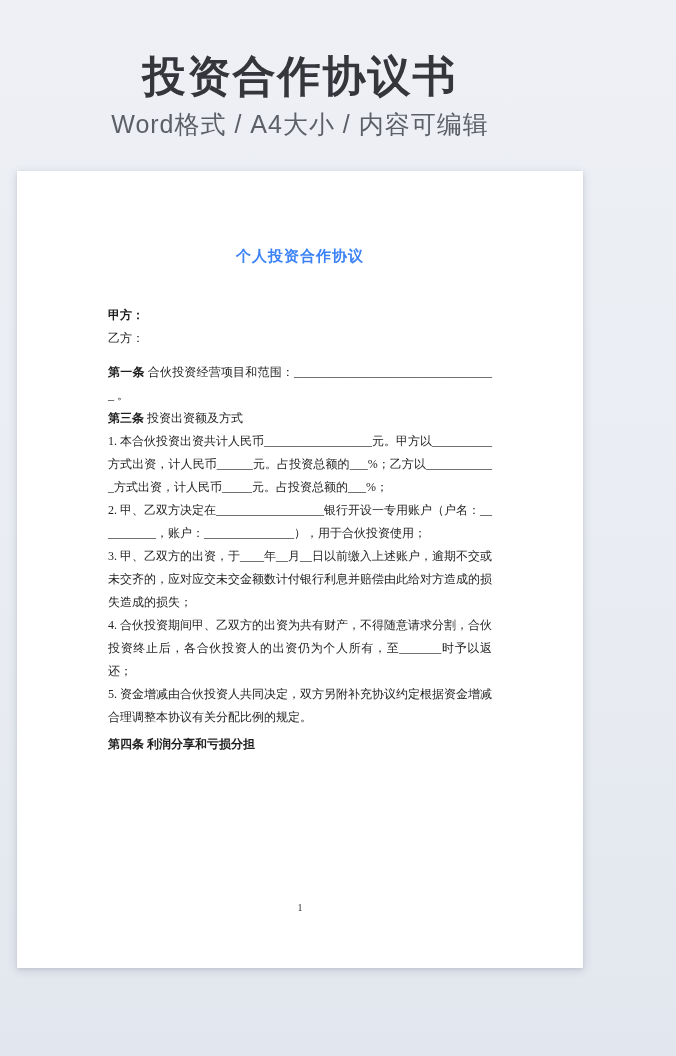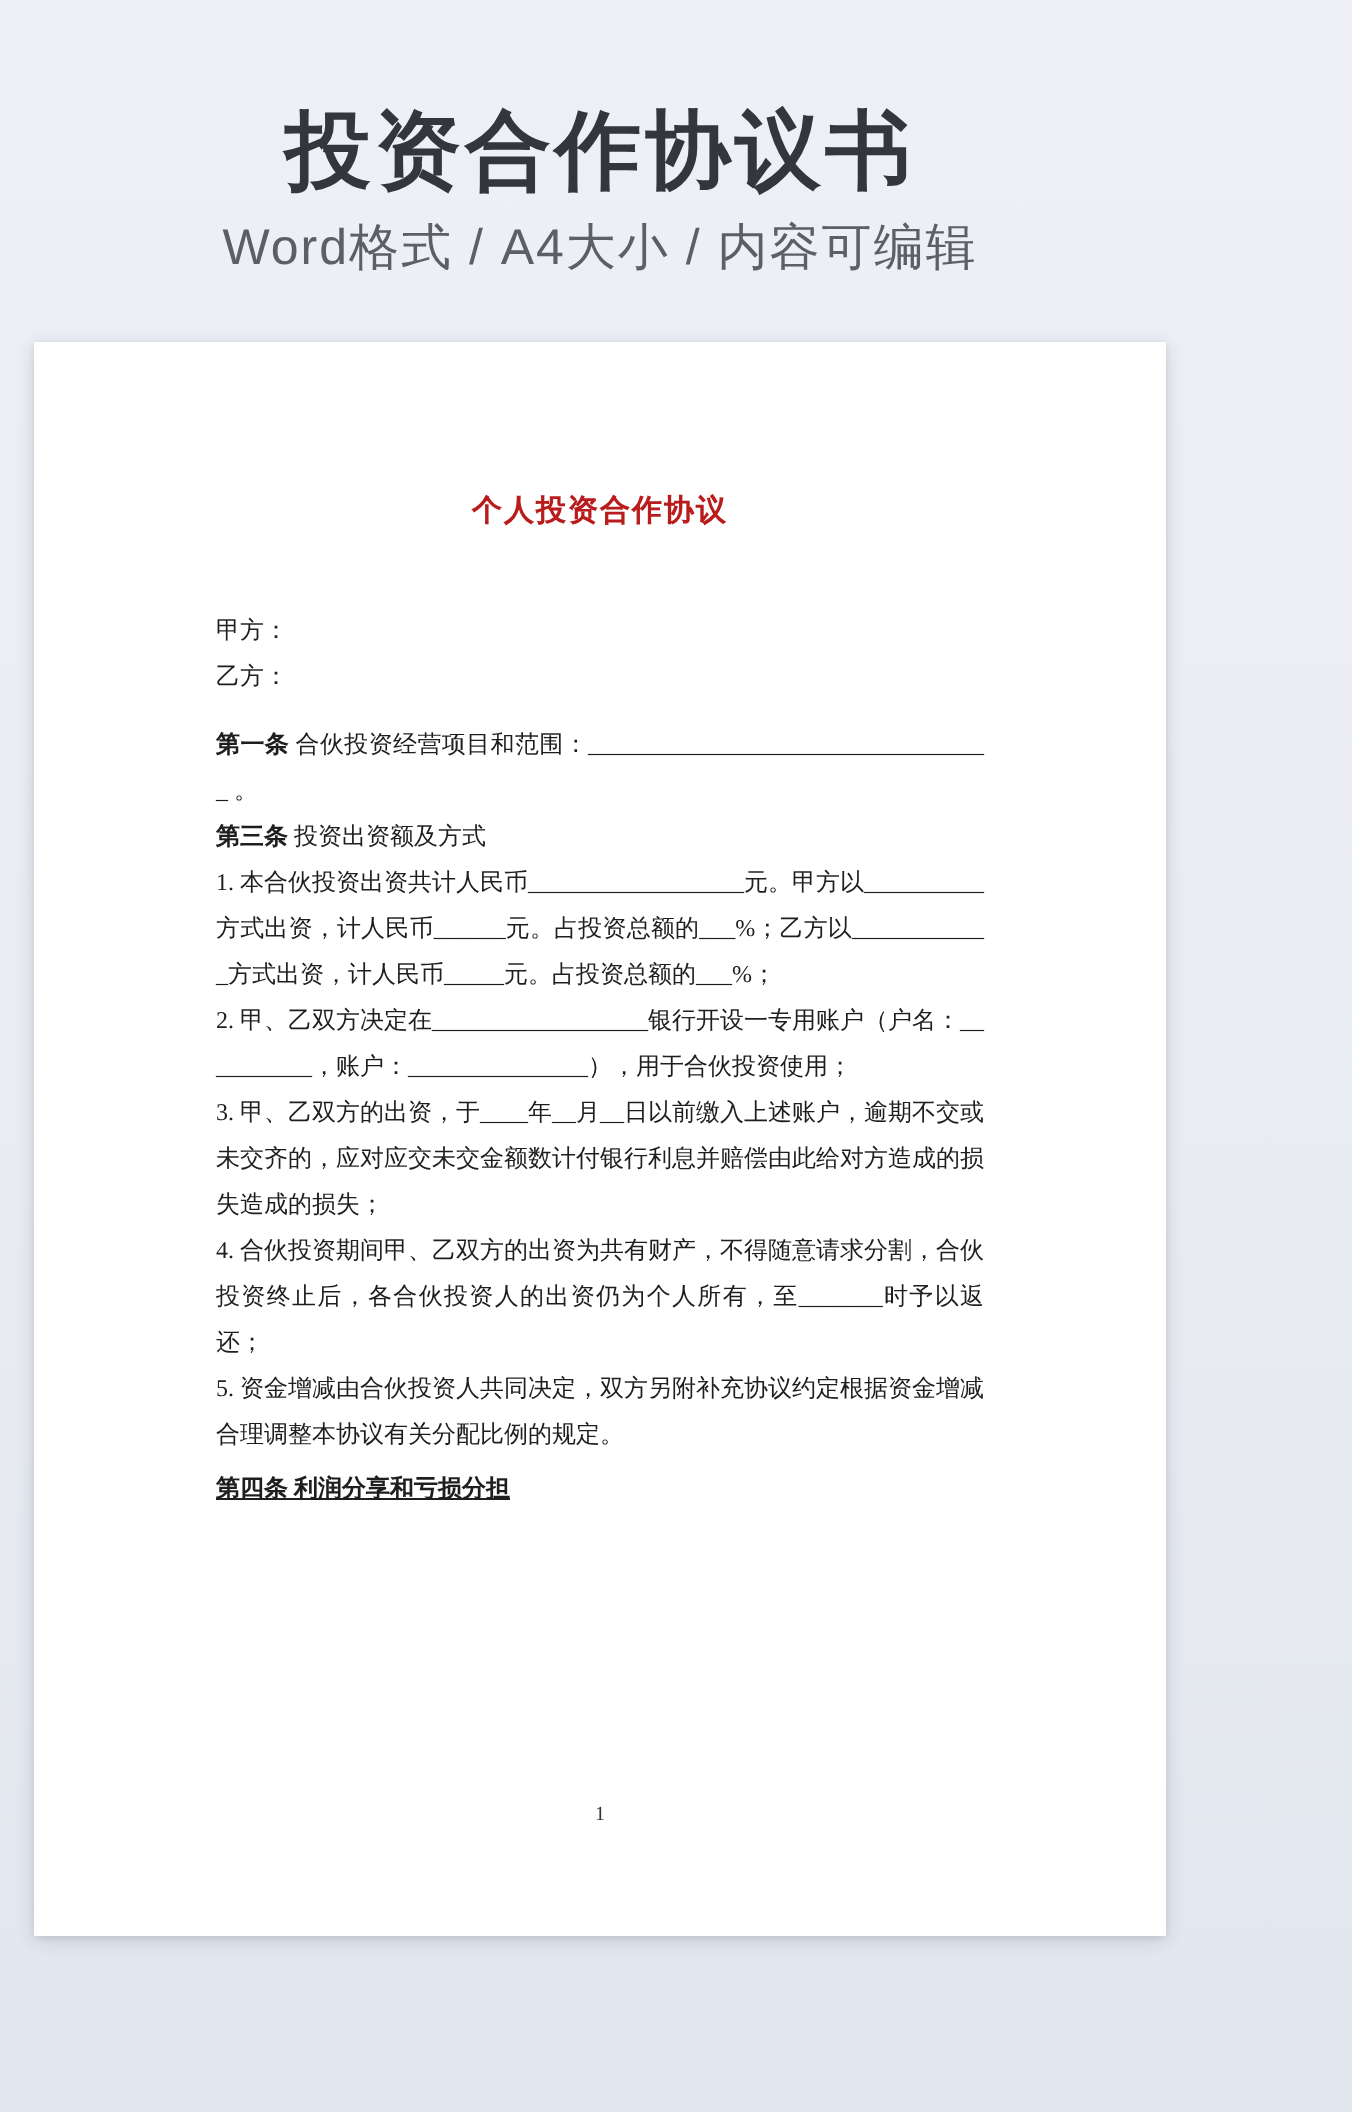--- a/index.html
+++ b/index.html
@@ -32,34 +32,34 @@
     background:#ffffff;
     box-shadow:0 2px 9px rgba(45,60,90,0.16), 0 1px 3px rgba(45,60,90,0.10);
     box-sizing:border-box;
     padding:74px 91px 0 91px;
     font-family:"Liberation Serif","DejaVu Serif",serif;
     color:#1e1e1e;
   }
   .doc-title{
     margin:0;
     font-size:15px;line-height:22px;font-weight:bold;
-    text-align:center;letter-spacing:1px;color:#b91c1c;
+    text-align:center;letter-spacing:1px;color:#3b82f6;
   }
   .page p{
     margin:0;
     font-size:12px;line-height:23px;
     text-align:justify;
     word-break:break-all;
   }
-  .party-a{margin-top:37px !important;}
+  .party-a{margin-top:37px !important;font-weight:bold;}
   .intro{margin-top:4px !important;text-indent:2em;}
   .art-1{margin-top:11px !important;}
   .art-label{font-weight:bold;}
   .bold{font-weight:bold;}
-  .art-4{margin-top:4px !important;text-decoration:underline;}
+  .art-4{margin-top:4px !important;}
   .indent{text-indent:2em;}
   .page-num{
     position:absolute;
     left:0;right:0;bottom:54px;
     text-align:center;
     font-size:10px;line-height:12px;color:#333;
   }
 </style>
 </head>
 <body>

